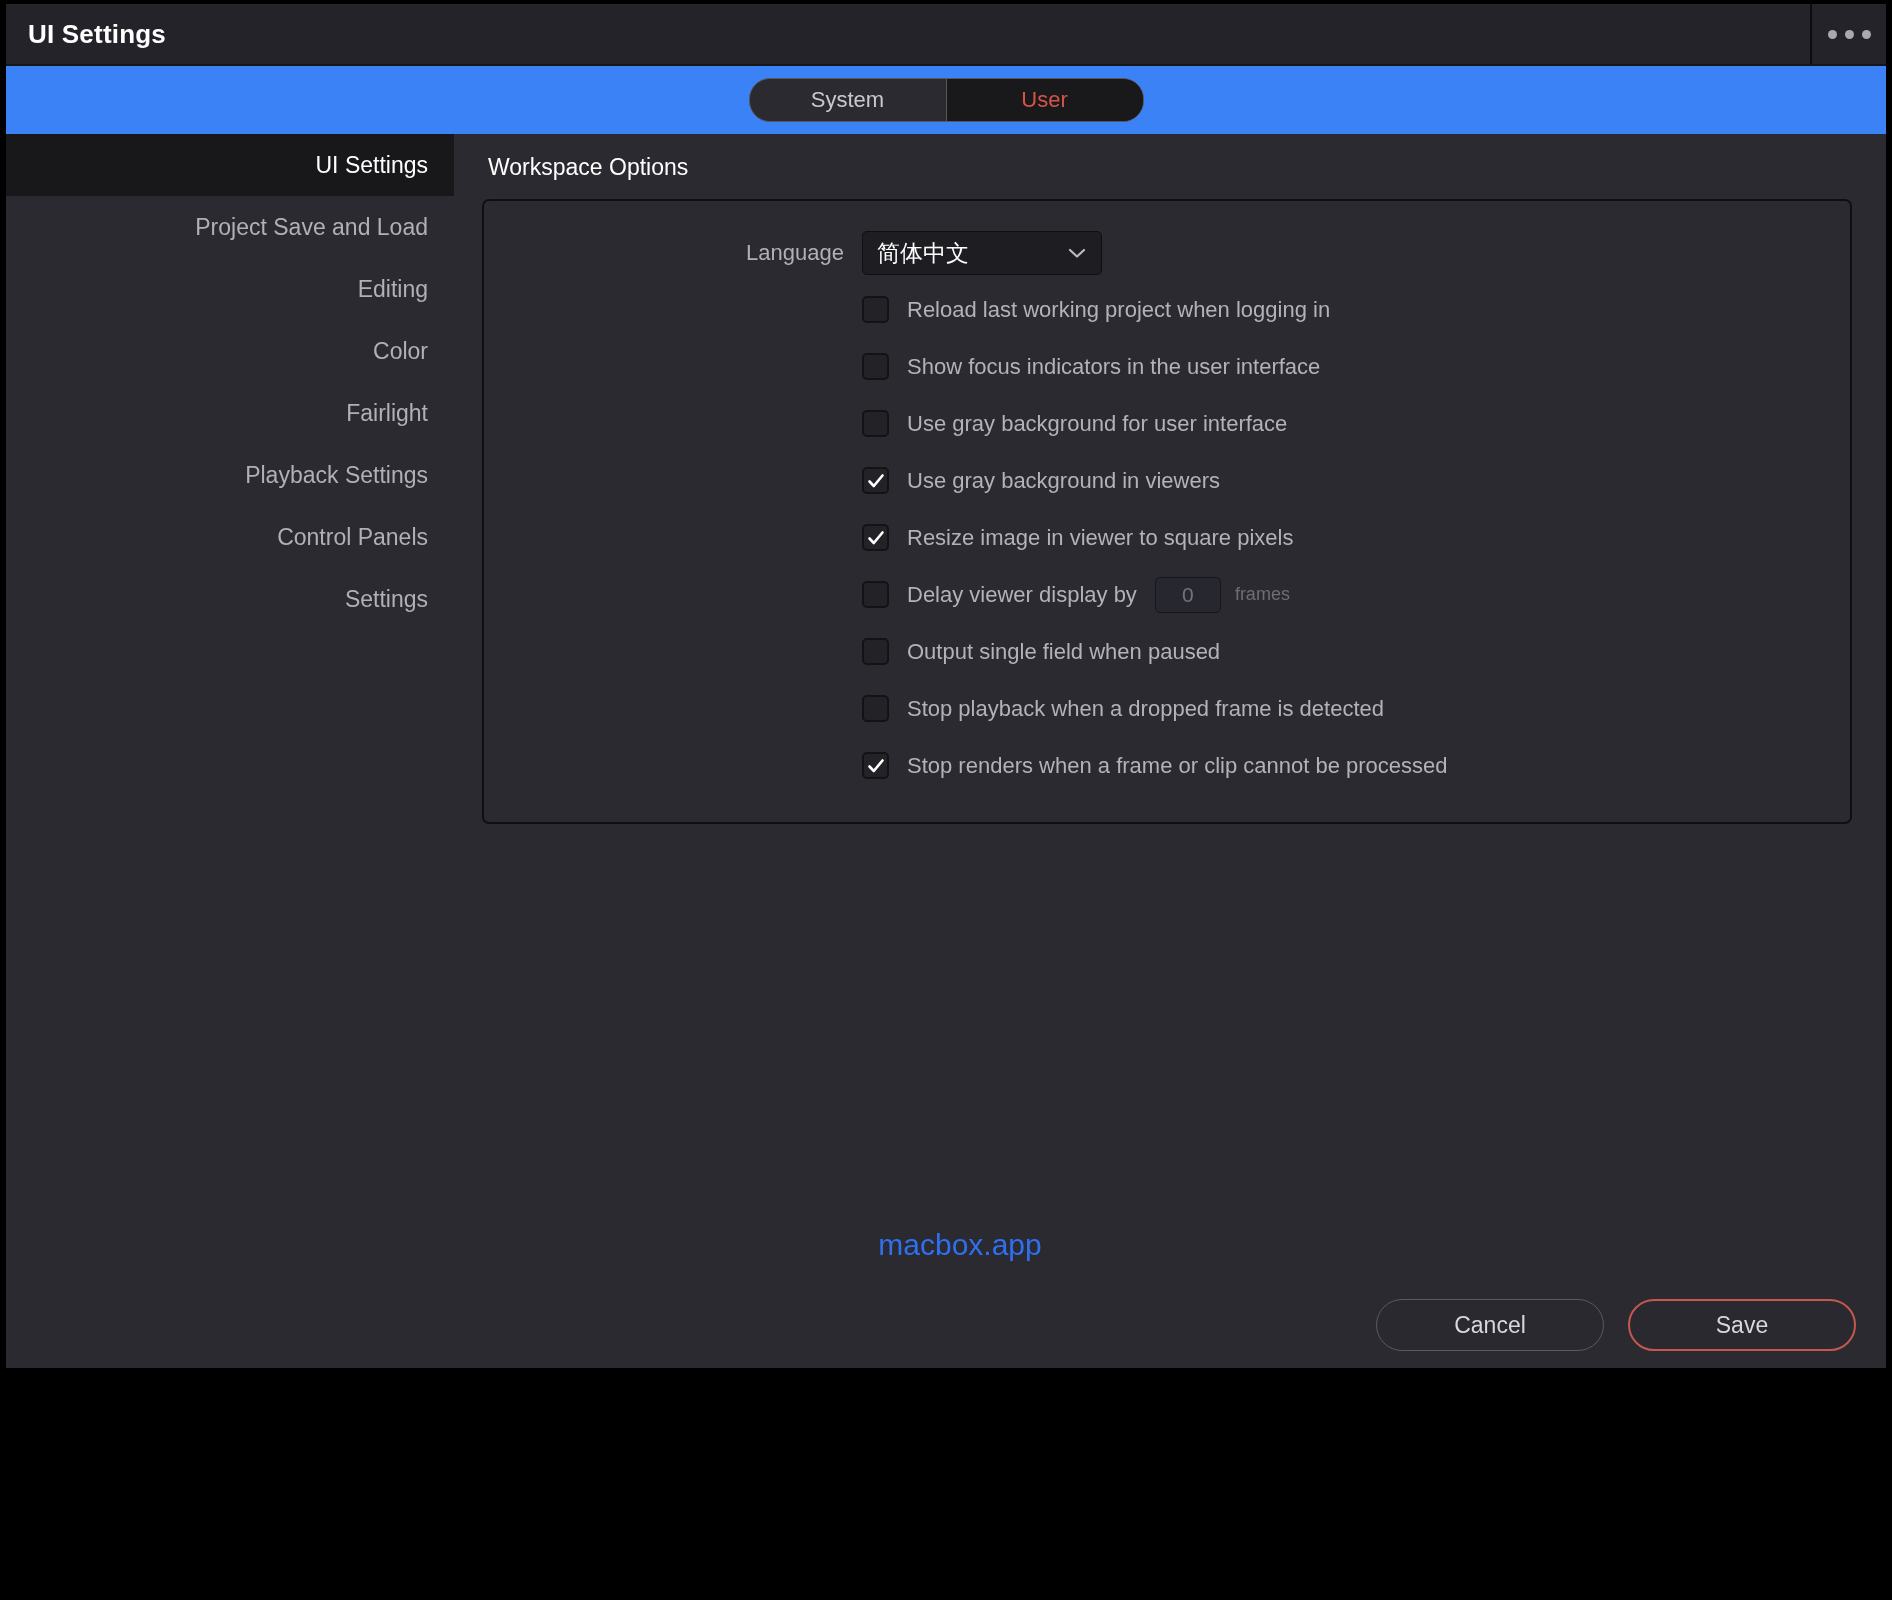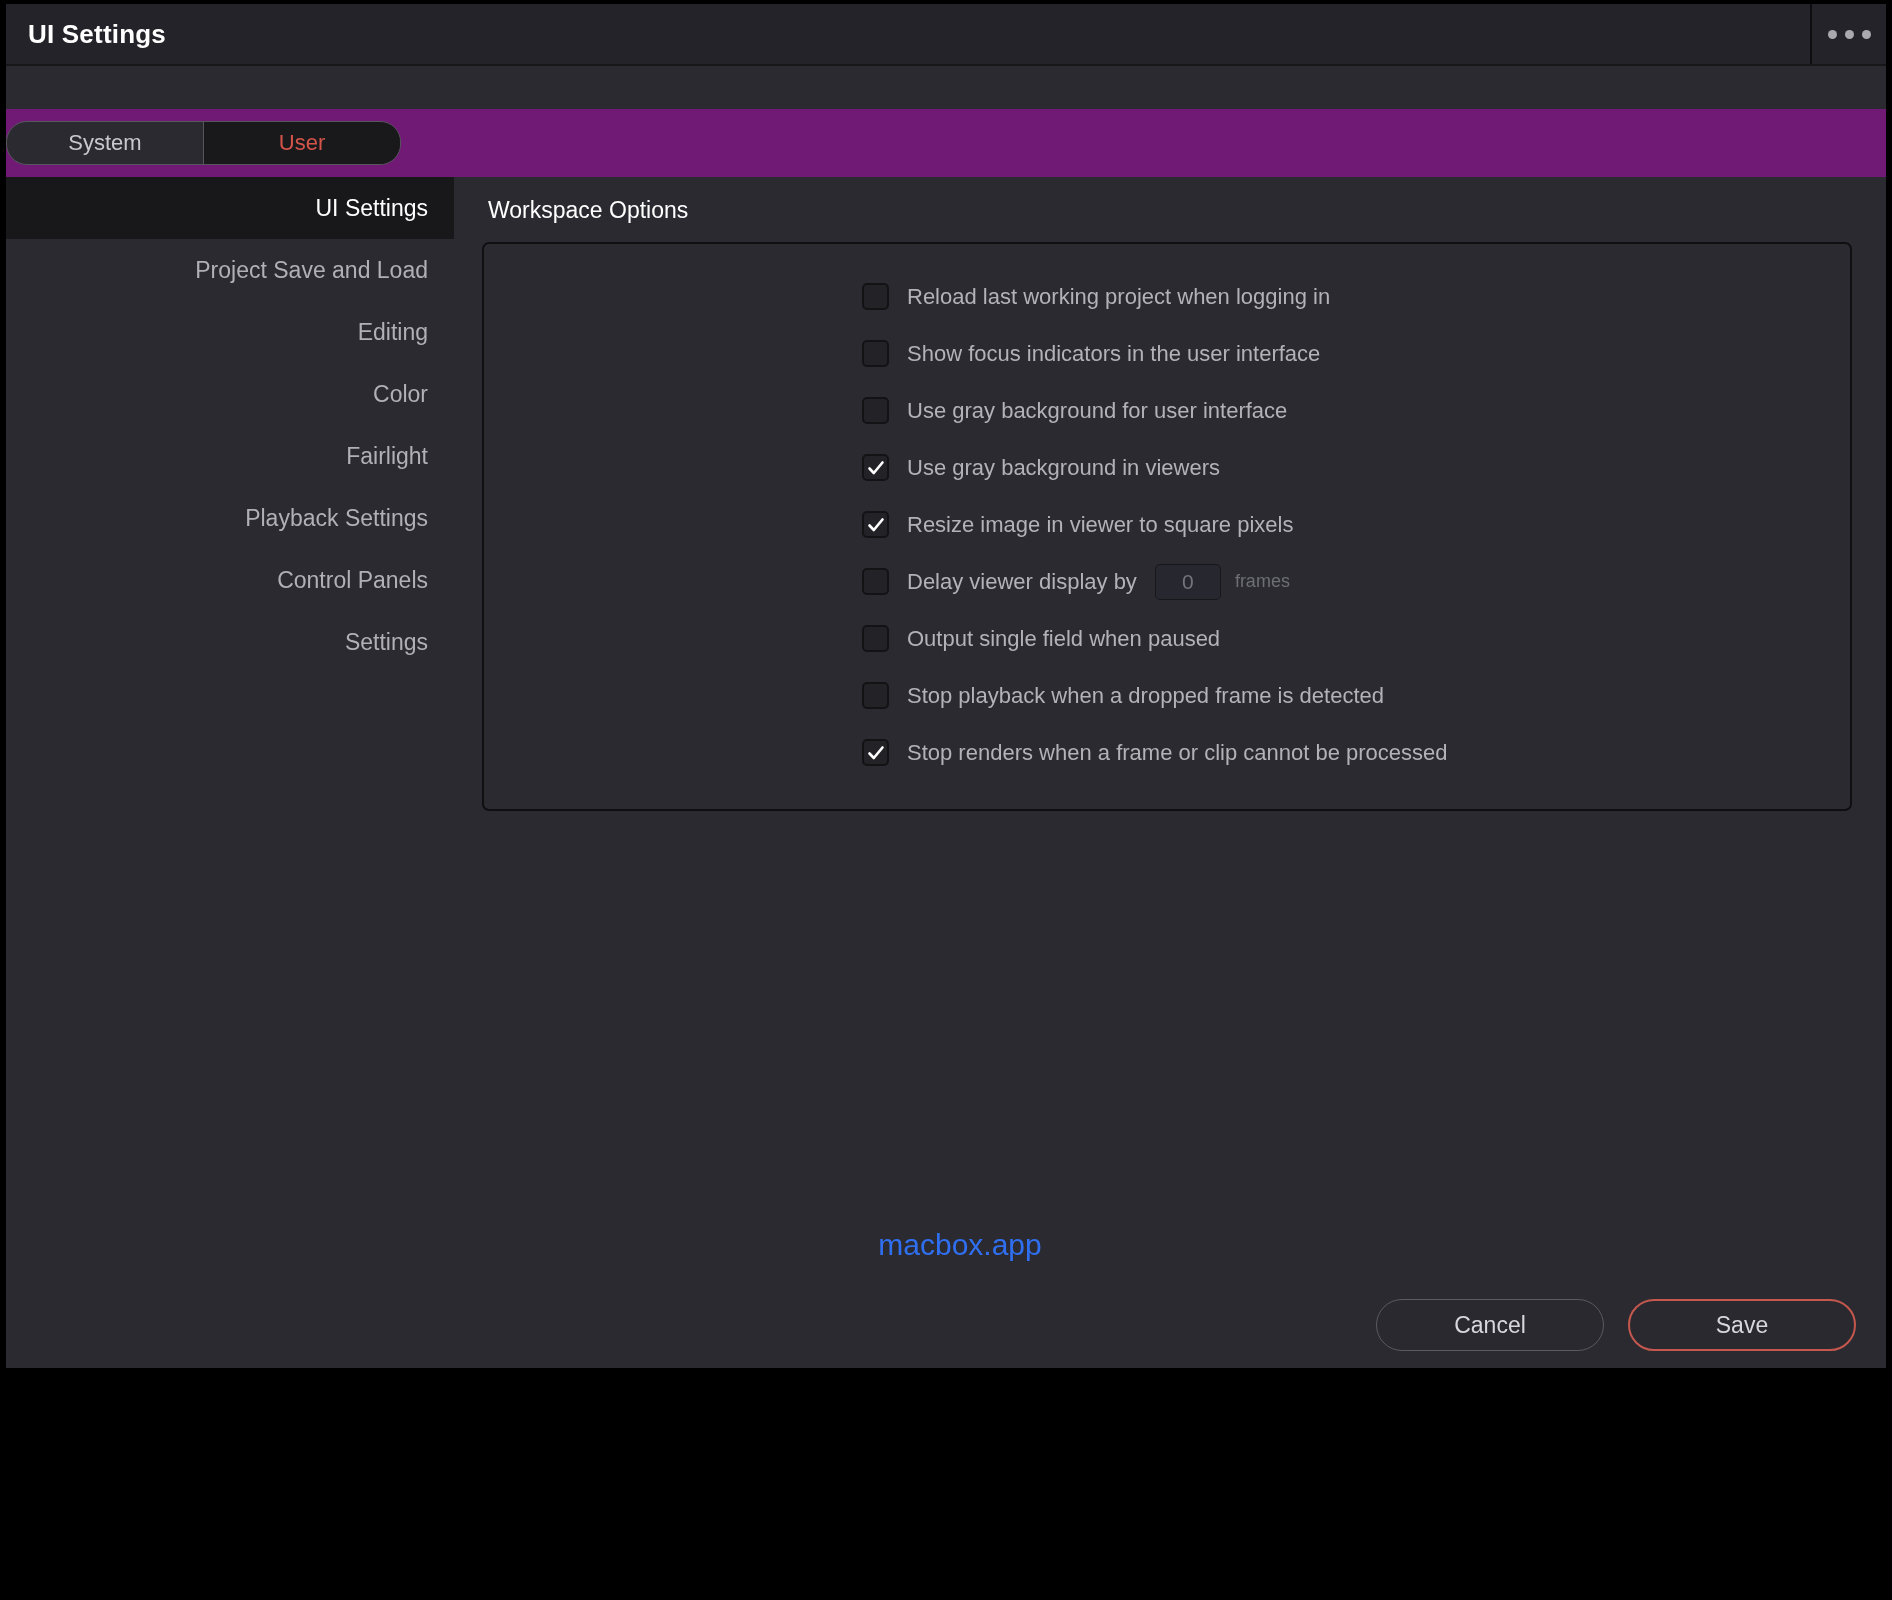--- a/index.html
+++ b/index.html
@@ -66,22 +66,22 @@
     background: #a9a9ae;
     display: block;
   }
 
   
   .tabbar {
     flex: none;
     height: 68px;
     display: flex;
     align-items: center;
-    background: #701a75;
-    margin-top: 43px;
+    justify-content: center;
+    background: #3b82f6;
   }
   .segmented {
     display: flex;
     height: 42px;
     border: 1px solid #56565c;
     border-radius: 21px;
     overflow: hidden;
     background: #2a2a30;
   }
   .seg-btn {
@@ -314,20 +314,31 @@
       <div class="side-item">Playback Settings</div>
       <div class="side-item">Control Panels</div>
       <div class="side-item">Settings</div>
     </div>
 
     <div class="content">
       <div class="section-title">Workspace Options</div>
 
       <div class="panel">
 
+        <div class="row">
+          <div class="row-label-col">Language</div>
+          <div class="row-control-col">
+            <div class="select">
+              <span class="select-value">简体中文</span>
+              <svg class="chev" viewBox="0 0 20 12">
+                <path d="M3 3 L10 9.5 L17 3" fill="none" stroke="#b9b9bf" stroke-width="2.2" stroke-linecap="round" stroke-linejoin="round"></path>
+              </svg>
+            </div>
+          </div>
+        </div>
 
         <div class="cbrow">
           <div class="cbox">
             
           </div>
           <div class="cb-label">Reload last working project when logging in</div>
         </div>
 
         <div class="cbrow">
           <div class="cbox">

